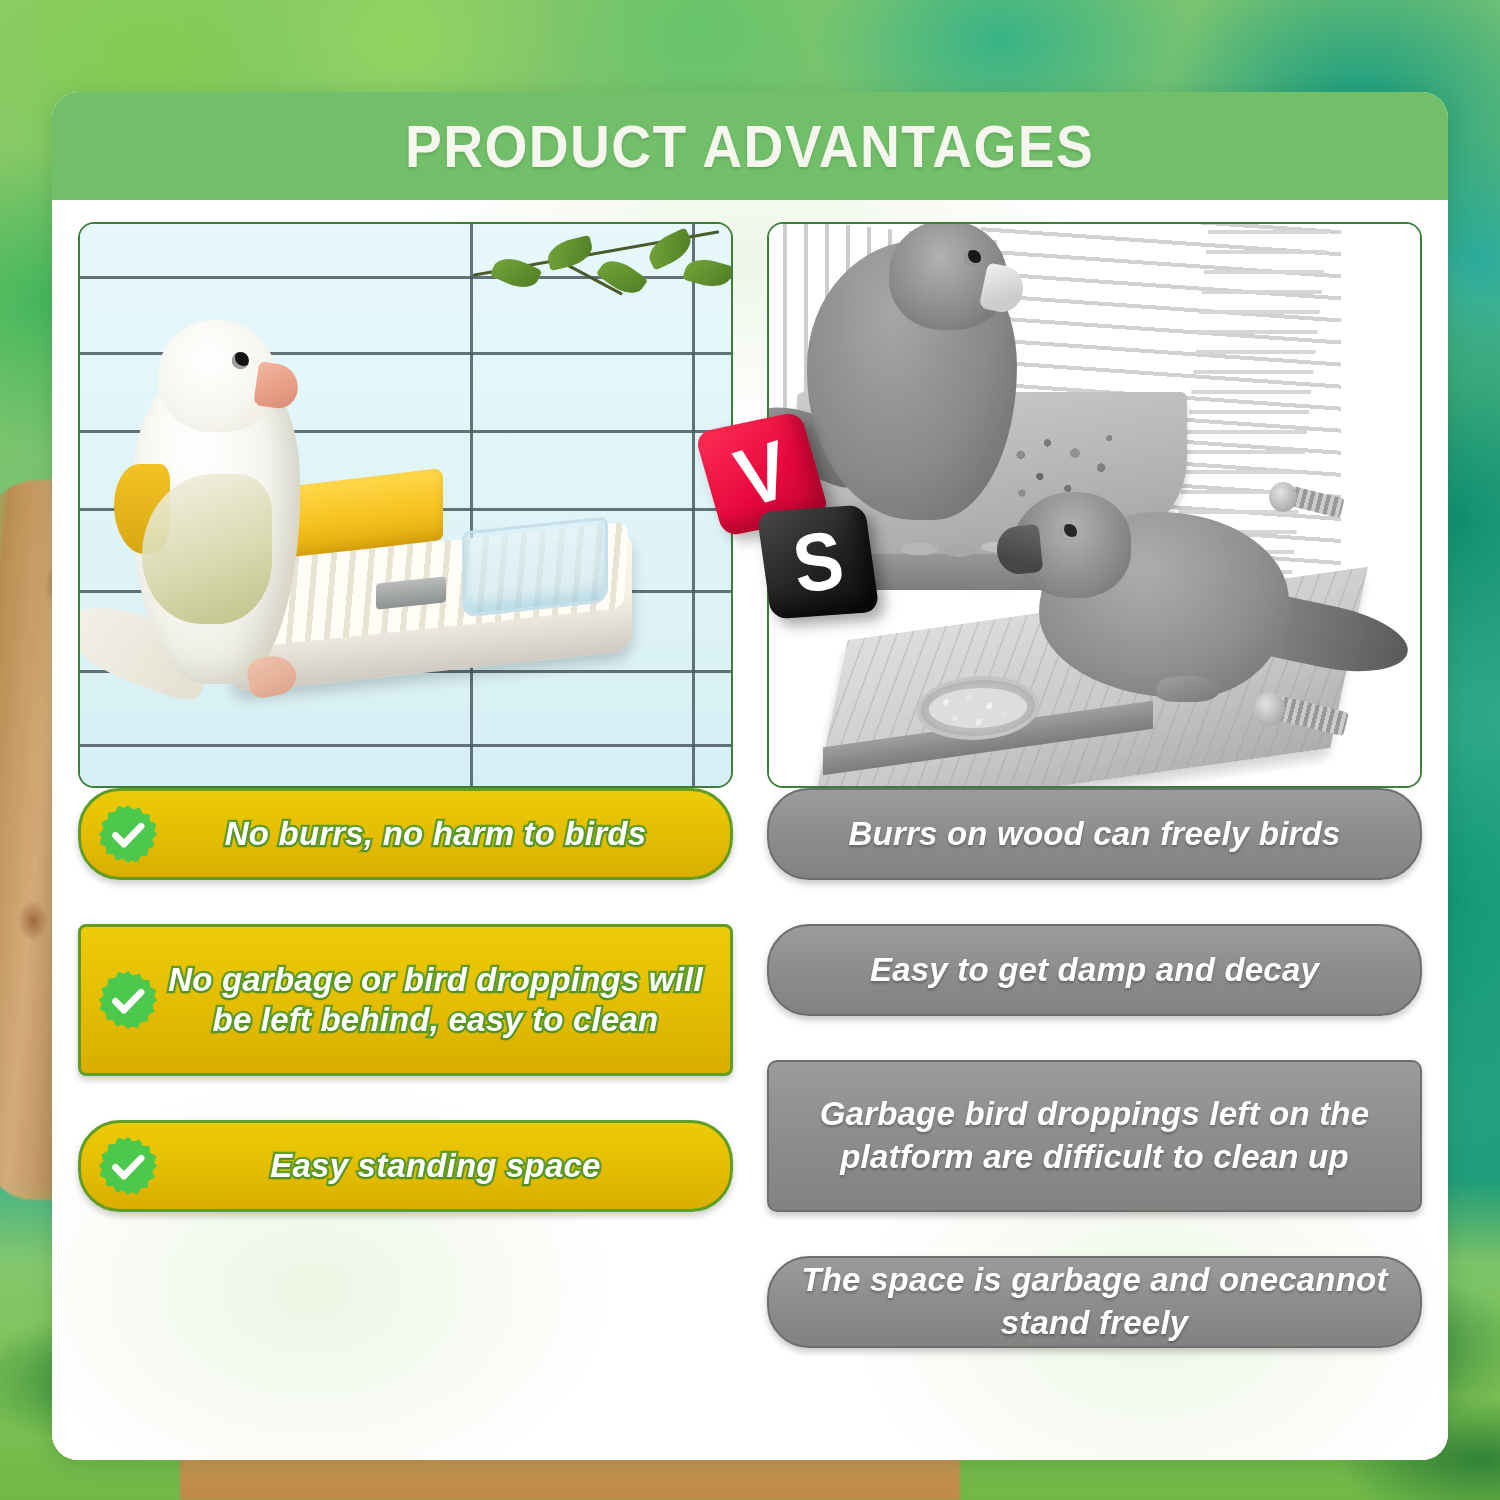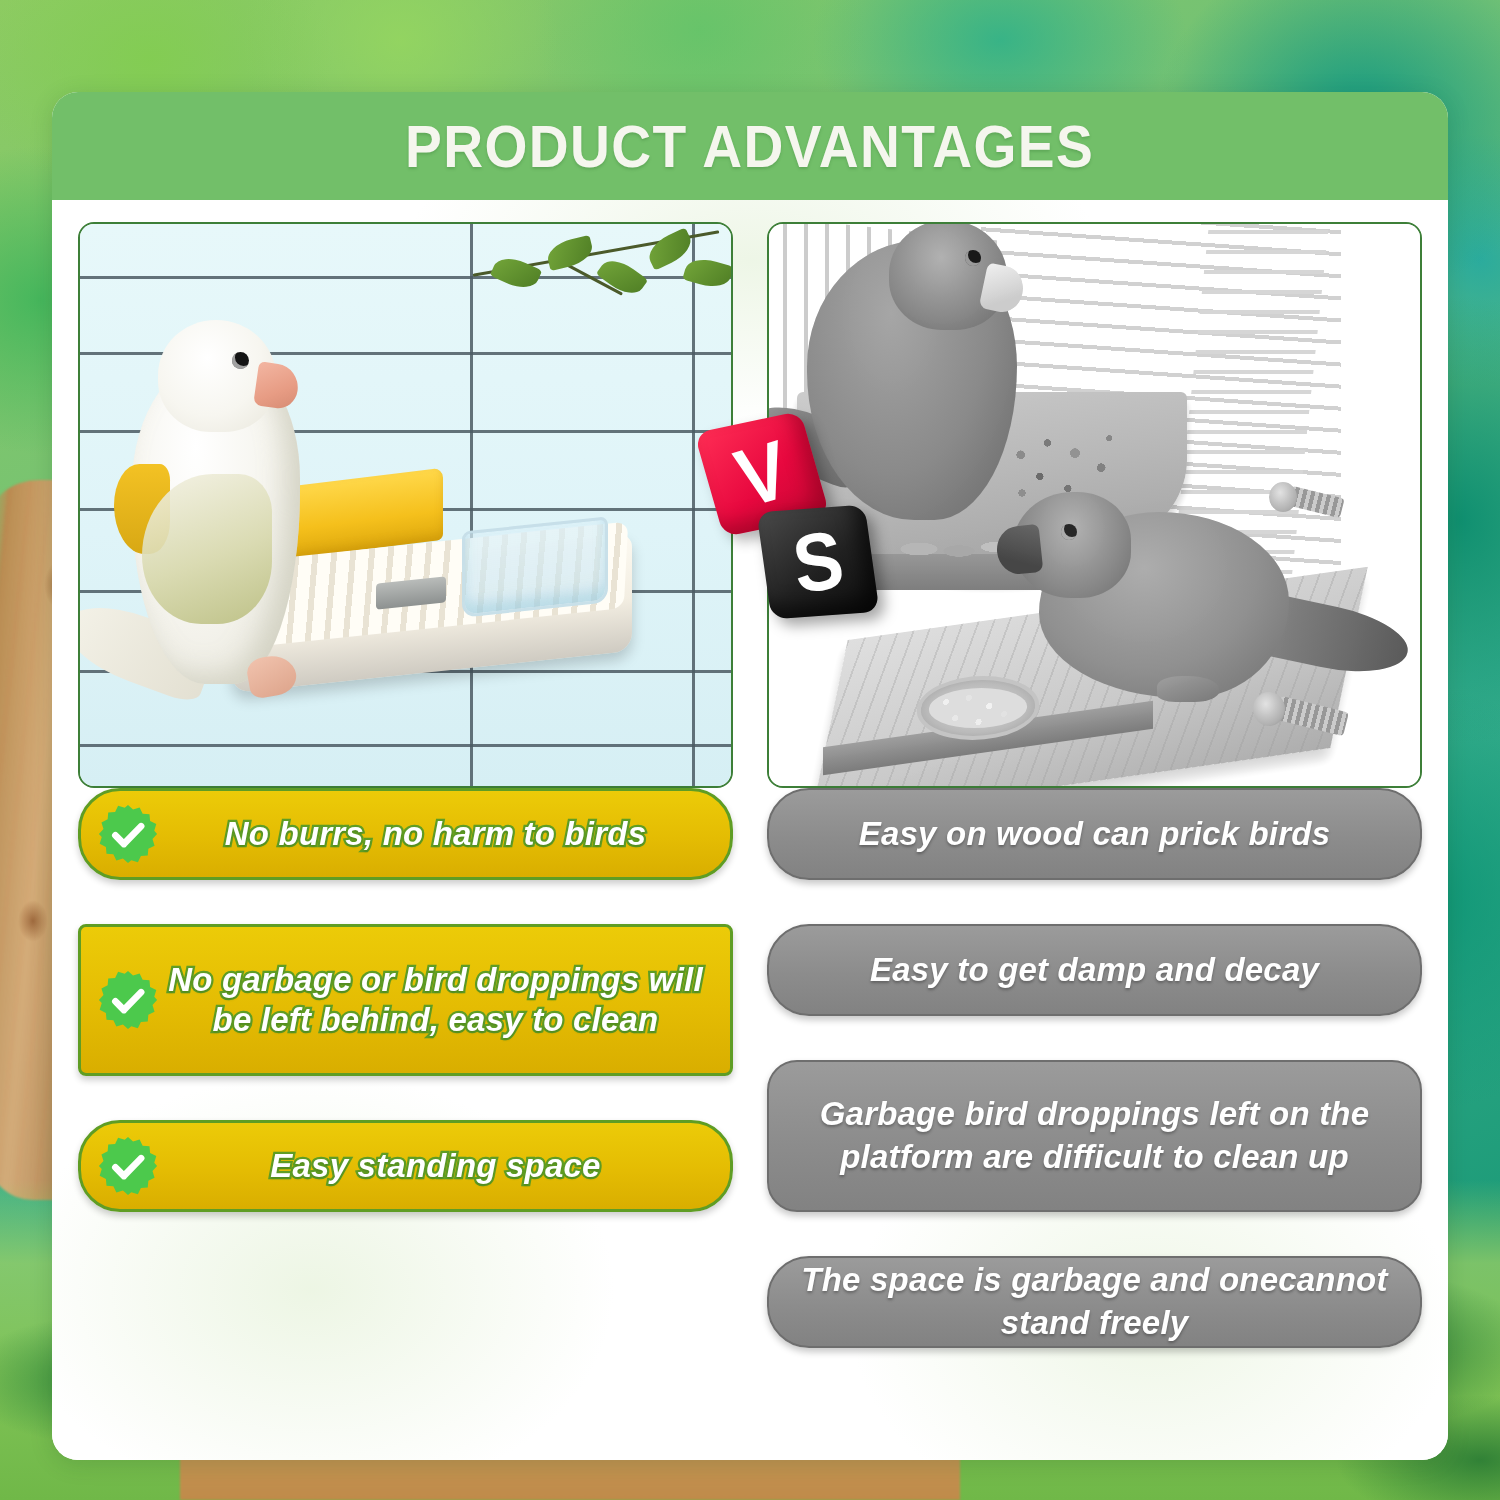--- a/index.html
+++ b/index.html
@@ -603,21 +603,21 @@
     text-shadow: 0 2px 3px rgba(0,0,0,.30);
   }
 
   
   .r1 { height: 92px; }
   .r2 { height: 92px; margin-top: 44px; }
   .r3 { height: 152px; margin-top: 44px; }
   .r4 { height: 92px; margin-top: 44px; }
 
   .r3.pill-pro { border-radius: 8px; }
-  .r3.pill-con { border-radius: 30px; }
+  .r3.pill-con { border-radius: 10px; }
 </style>
 </head>
 <body>
 
 <div class="stage">
 
   <div class="bg-watercolor"></div>
   <div class="bg-trunk"></div>
   <div class="bg-trunk-knot"></div>
   <div class="bg-trunk-knot k2"></div>
@@ -749,21 +749,21 @@
                 <path fill="none" stroke="#ffffff" stroke-width="7" stroke-linecap="round" stroke-linejoin="round" d="M19 33.5l8.8 8.8L45.5 24"></path>
               </svg>
             </span>
             <span class="pill-text">Easy standing space</span>
           </div>
         </div>
 
         <div class="pill-col">
 
           <div class="pill pill-con r1">
-            <span class="pill-text">Easy on wood can prick birds</span>
+            <span class="pill-text">Burrs on wood can freely birds</span>
           </div>
 
           <div class="pill pill-con r2">
             <span class="pill-text">Easy to get damp and decay</span>
           </div>
 
           <div class="pill pill-con r3">
             <span class="pill-text">Garbage bird droppings left on the platform are difficult to clean up</span>
           </div>
 

